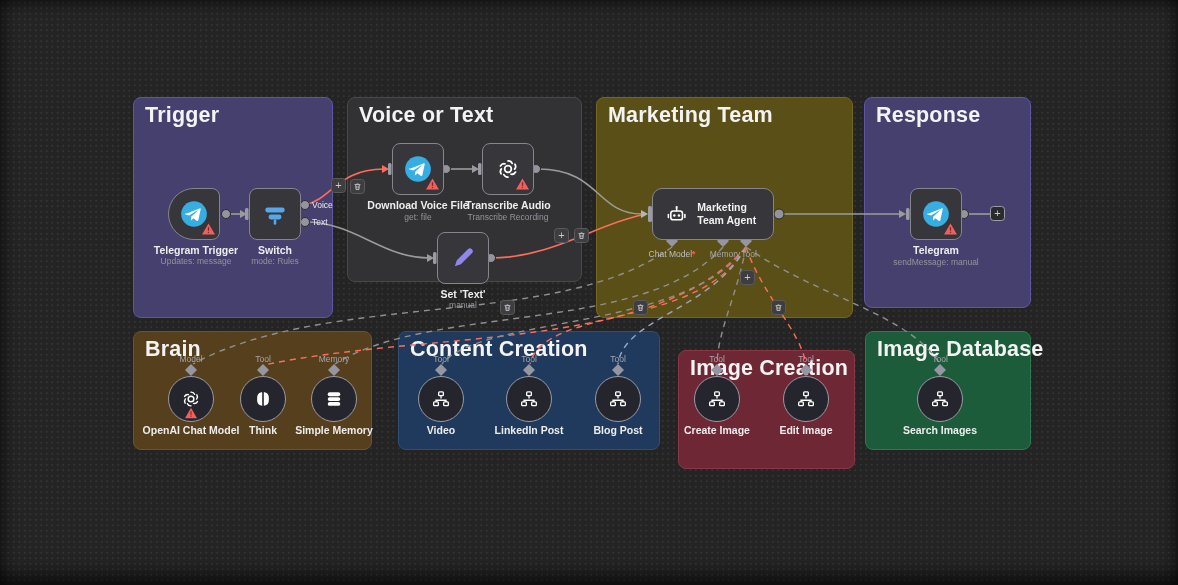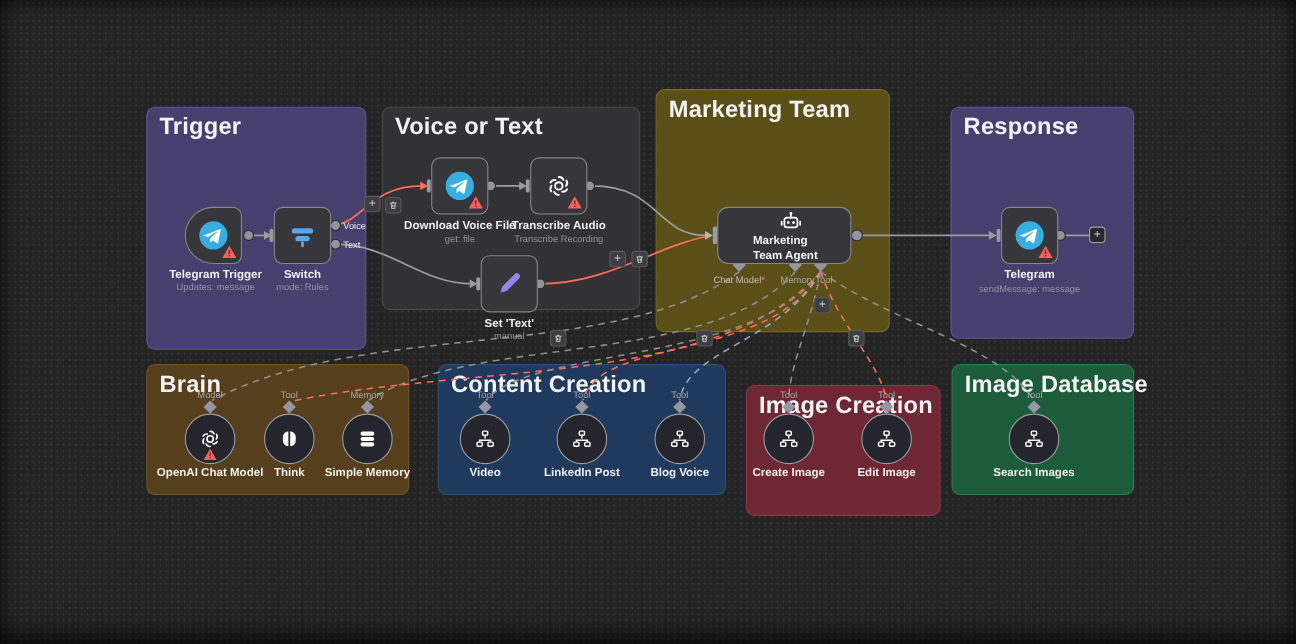--- a/index.html
+++ b/index.html
@@ -25,21 +25,21 @@
          background:var(--fill); border:1px solid var(--line); }
   .grp-title { position:absolute; left:11px; top:5px; font-size:21.5px; font-weight:bold;
                color:#f3f3f3; letter-spacing:.2px; white-space:nowrap; }
 
   
   svg.wires { position:absolute; left:0; top:0; z-index:1; }
 
   
   .node { position:absolute; width:52px; height:52px; background:#36363b;
           border:1.5px solid #85858d; border-radius:8px; z-index:2;
-          display:flex; align-items:center; justify-content:center;flex-direction:column; }
+          display:flex; align-items:center; justify-content:center; }
   .node.trigger-shape { border-radius:26px 8px 8px 26px; }
   .node.wide { width:122px; height:52px; border-radius:10px; justify-content:flex-start; padding-left:12px; }
   .cnode { position:absolute; width:46px; height:46px; border-radius:50%;
            background:#25252e; border:1.5px solid #9a9aa3; z-index:2;
            display:flex; align-items:center; justify-content:center; }
   .warn { position:absolute; right:4px; bottom:4px; width:13px; height:12px; z-index:3; }
   .warn.center { right:auto; left:50%; margin-left:-6px; bottom:2px; }
 
   .nname { position:absolute; width:150px; text-align:center; font-size:10.5px; font-weight:bold;
            color:#ededed; z-index:3; white-space:nowrap; }
@@ -71,21 +71,21 @@
 <body>
 
 <div class="canvas">
 
   <div class="grp" style="left:133px;top:97px;width:200px;height:221px;--fill:#46406f;--line:#5e56a0">
     <div class="grp-title">Trigger</div>
   </div>
   <div class="grp" style="left:347px;top:97px;width:235px;height:185px;--fill:#323234;--line:#49494c">
     <div class="grp-title">Voice or Text</div>
   </div>
-  <div class="grp" style="left:596px;top:81px;width:213px;height:221px;--fill:#5a5017;--line:#746722">
+  <div class="grp" style="left:596px;top:97px;width:257px;height:221px;--fill:#5a5017;--line:#746722">
     <div class="grp-title">Marketing Team</div>
   </div>
   <div class="grp" style="left:864px;top:97px;width:167px;height:211px;--fill:#46406f;--line:#5e56a0">
     <div class="grp-title">Response</div>
   </div>
   <div class="grp" style="left:133px;top:331px;width:239px;height:119px;--fill:#553f1c;--line:#6f5429">
     <div class="grp-title">Brain</div>
   </div>
   <div class="grp" style="left:398px;top:331px;width:262px;height:119px;--fill:#1f3a5c;--line:#2e4f78">
     <div class="grp-title">Content Creation</div>
@@ -259,21 +259,21 @@
       <circle cx="12" cy="12" r="11" fill="#37aee2"></circle>
       <path d="M5.2 11.8l11.5-4.6c.7-.3 1.2.1 1 1l-2 9.2c-.15.7-.6.85-1.2.5l-3-2.2-1.5 1.4c-.2.2-.35.35-.7.35l.25-3.2 5.6-5.1c.25-.2-.05-.35-.4-.13l-6.9 4.3-3-.95c-.65-.2-.65-.65.35-1z" fill="#fff"></path>
     </svg>
     <svg class="warn" viewBox="0 0 14 12">
       <path d="M7 0 L14 12 L0 12 Z" fill="#f2605e"></path>
         <rect x="6.3" y="4" width="1.4" height="4" fill="#7d2b2b"></rect>
         <rect x="6.3" y="9" width="1.4" height="1.4" fill="#7d2b2b"></rect>
     </svg>
   </div>
   <div class="nname" style="left:861px;top:244px">Telegram</div>
-  <div class="nsub" style="left:861px;top:257px">sendMessage: message</div>
+  <div class="nsub" style="left:861px;top:257px">sendMessage: manual</div>
 
   <div class="portlbl" style="left:146px;top:354px">Model</div>
   <div class="cnode" style="left:168px;top:376px">
     <svg width="22" height="22" viewBox="0 0 24 24">
       <g stroke="#fff" stroke-width="1.6" fill="none" stroke-linecap="round">
         <path d="M12 4.5a4 4 0 0 1 3.9 2.4"></path>
           <path d="M18.4 7.5a4 4 0 0 1-.3 4.6"></path>
           <path d="M19 14.8a4 4 0 0 1-4.2 2"></path>
           <path d="M12 19.5a4 4 0 0 1-3.9-2.4"></path>
           <path d="M5.6 16.5a4 4 0 0 1 .3-4.6"></path>
@@ -338,21 +338,21 @@
   <div class="cnode" style="left:595px;top:376px">
     <svg width="20" height="20" viewBox="0 0 24 24">
       <g fill="none" stroke="#fff" stroke-width="1.6">
         <rect x="9.2" y="3.5" width="5.6" height="4.4" rx="1"></rect>
         <rect x="3.2" y="15.5" width="5.6" height="4.4" rx="1"></rect>
         <rect x="15.2" y="15.5" width="5.6" height="4.4" rx="1"></rect>
         <path d="M12 7.9v3.6M6 15.5v-2h12v2"></path>
       </g>
     </svg>
   </div>
-  <div class="nname" style="left:543px;top:424px">Blog Voice</div>
+  <div class="nname" style="left:543px;top:424px">Blog Post</div>
 
   <div class="portlbl" style="left:672px;top:354px">Tool</div>
   <div class="cnode" style="left:694px;top:376px">
     <svg width="20" height="20" viewBox="0 0 24 24">
       <g fill="none" stroke="#fff" stroke-width="1.6">
         <rect x="9.2" y="3.5" width="5.6" height="4.4" rx="1"></rect>
         <rect x="3.2" y="15.5" width="5.6" height="4.4" rx="1"></rect>
         <rect x="15.2" y="15.5" width="5.6" height="4.4" rx="1"></rect>
         <path d="M12 7.9v3.6M6 15.5v-2h12v2"></path>
       </g>

